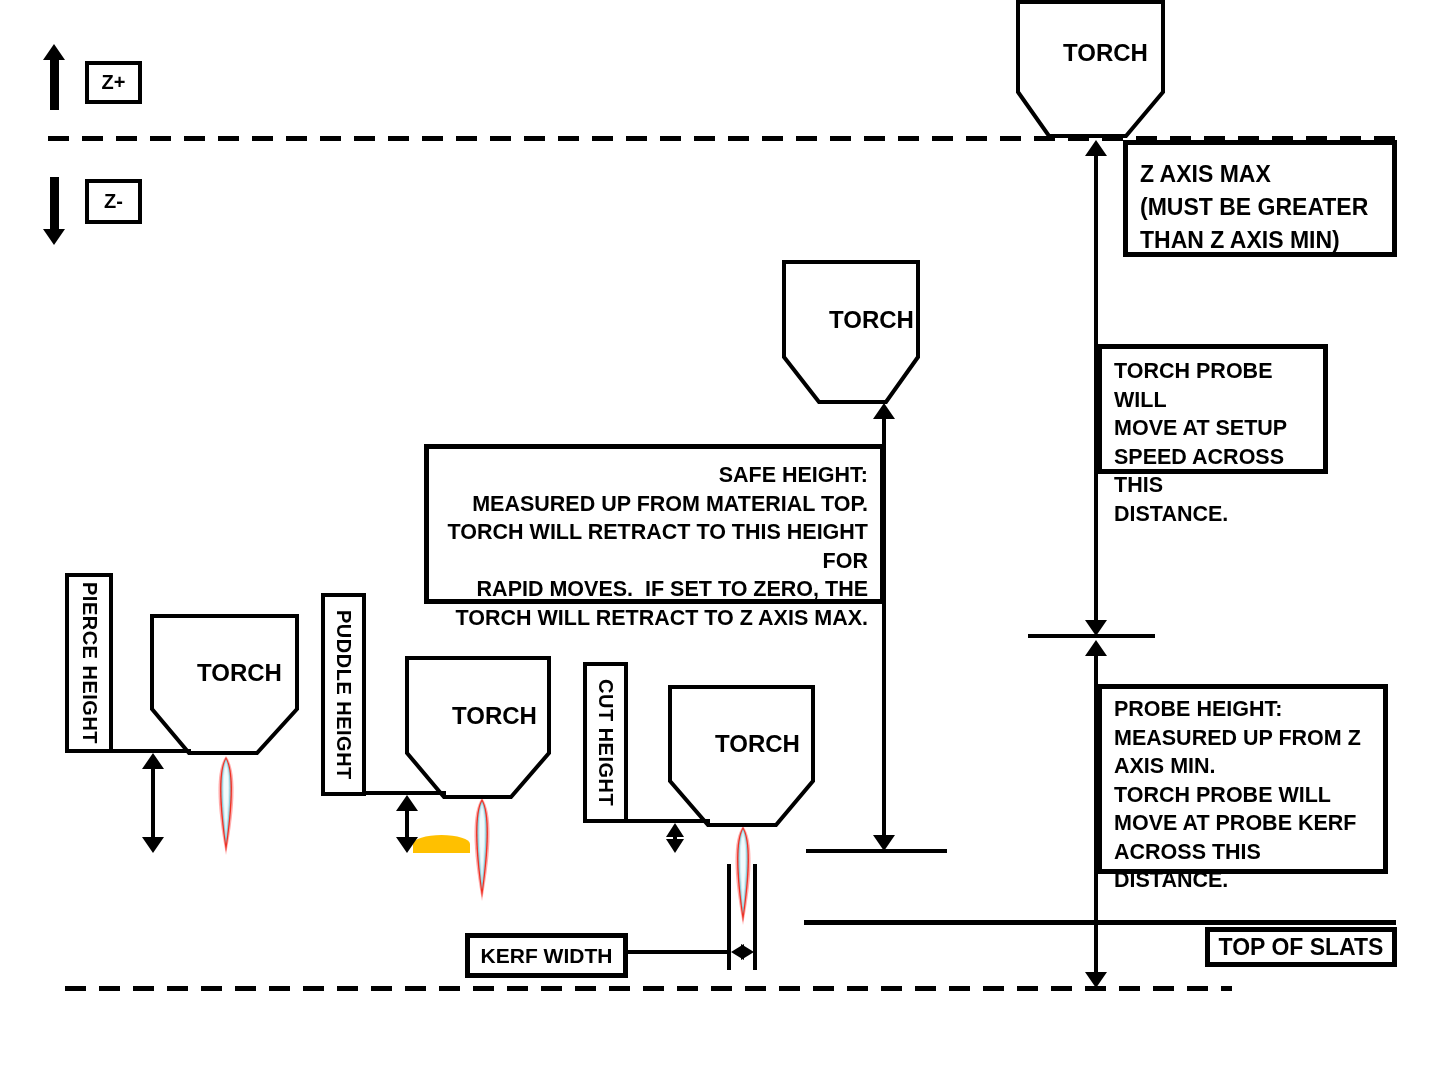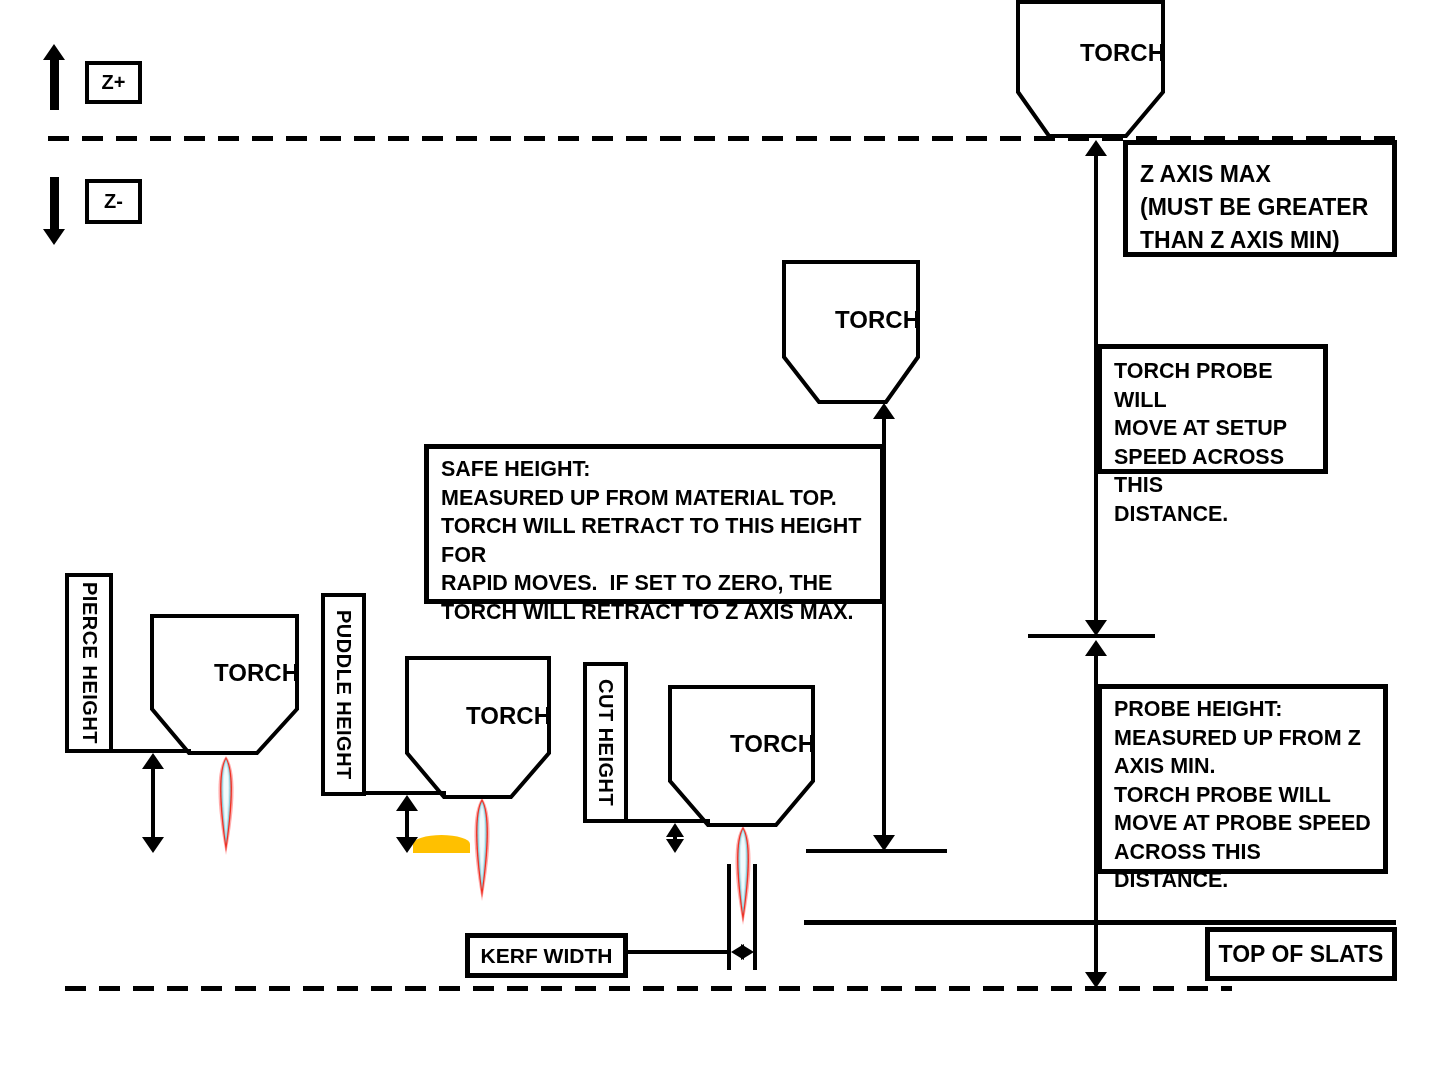--- a/index.html
+++ b/index.html
@@ -16,21 +16,21 @@
   .vlabel{writing-mode:vertical-rl;font-size:20px;letter-spacing:0.5px;}
   .head{position:absolute;width:0;height:0;}
   .head.up{border-left:11px solid transparent;border-right:11px solid transparent;border-bottom:16px solid #000;}
   .head.down{border-left:11px solid transparent;border-right:11px solid transparent;border-top:16px solid #000;}
   .head.up.sm{border-left-width:9px;border-right-width:9px;border-bottom-width:14px;}
   .head.down.sm{border-left-width:9px;border-right-width:9px;border-top-width:14px;}
   .head.left{border-top:8px solid transparent;border-bottom:8px solid transparent;border-right:13px solid #000;}
   .head.right{border-top:8px solid transparent;border-bottom:8px solid transparent;border-left:13px solid #000;}
   .torch{position:absolute;}
   .torch svg{position:absolute;left:0;top:0;}
-  .torch-label{position:absolute;left:0;right:0;top:32%;text-align:right;font-weight:bold;font-size:24px;}
+  .torch-label{position:absolute;left:0;right:0;top:32%;text-align:left;font-weight:bold;font-size:24px;padding-left:47px;}
   .flame{position:absolute;}
   .material{position:absolute;left:65px;top:852px;width:742px;height:73px;background:#7f7f7f;border:3px solid #1a1a1a;box-sizing:border-box;}
   .material-label{position:absolute;left:12px;bottom:4px;font-weight:bold;font-size:25px;color:#000;}
   .puddle{position:absolute;left:413px;top:835px;width:57px;height:18px;background:#ffc000;border-radius:57px 57px 0 0 / 18px 18px 0 0;}
 </style>
 </head>
 <body>
 
 <div id="stage">
 
@@ -149,50 +149,50 @@
   </div>
 
   <div class="box b5" style="left:1097px;top:344px;width:231px;height:130px;">
     <div class="note">TORCH PROBE WILL
 MOVE AT SETUP
 SPEED ACROSS THIS
 DISTANCE.</div>
   </div>
 
   <div class="box b5" style="left:424px;top:444px;width:461px;height:160px;">
-    <div class="note" style="padding:6px 12px;">SAFE HEIGHT:
+    <div class="note" style="padding:12px 12px;text-align:right;">SAFE HEIGHT:
 MEASURED UP FROM MATERIAL TOP.
 TORCH WILL RETRACT TO THIS HEIGHT FOR
 RAPID MOVES.  IF SET TO ZERO, THE
 TORCH WILL RETRACT TO Z AXIS MAX.</div>
   </div>
 
   <div class="box b5" style="left:1097px;top:684px;width:291px;height:190px;">
     <div class="note" style="padding:6px 12px;">PROBE HEIGHT:
 MEASURED UP FROM Z
 AXIS MIN.
 TORCH PROBE WILL
-MOVE AT PROBE SPEED
+MOVE AT PROBE KERF
 ACROSS THIS DISTANCE.</div>
   </div>
 
   <div class="box center" style="left:65px;top:573px;width:48px;height:180px;">
     <span class="vlabel">PIERCE HEIGHT</span>
   </div>
 
   <div class="box center" style="left:321px;top:593px;width:45px;height:203px;">
     <span class="vlabel">PUDDLE HEIGHT</span>
   </div>
 
   <div class="box center" style="left:583px;top:662px;width:45px;height:161px;">
     <span class="vlabel">CUT HEIGHT</span>
   </div>
 
   <div class="box b5 center" style="left:465px;top:933px;width:163px;height:45px;">
     <span style="font-size:21px;">KERF WIDTH</span>
   </div>
 
-  <div class="box b5 center" style="left:1205px;top:927px;width:192px;height:54px;">
+  <div class="box b5 center" style="left:1205px;top:927px;width:192px;height:40px;">
     <span style="font-size:23px;">TOP OF SLATS</span>
   </div>
 
 
 </div>
 
 </body></html>

